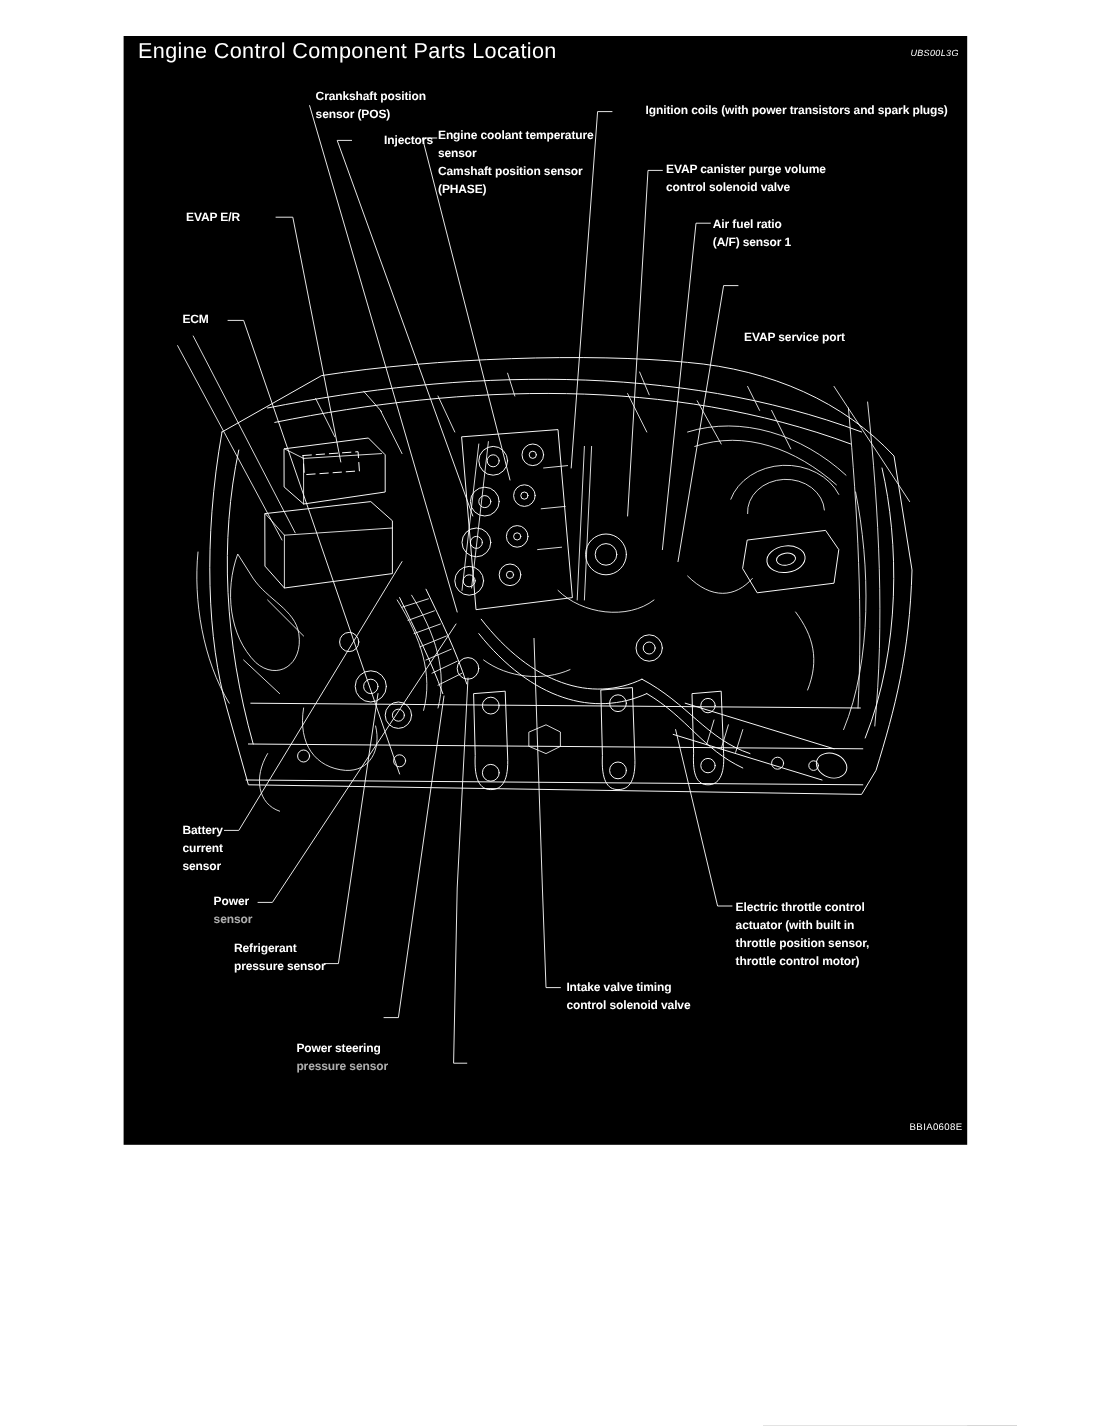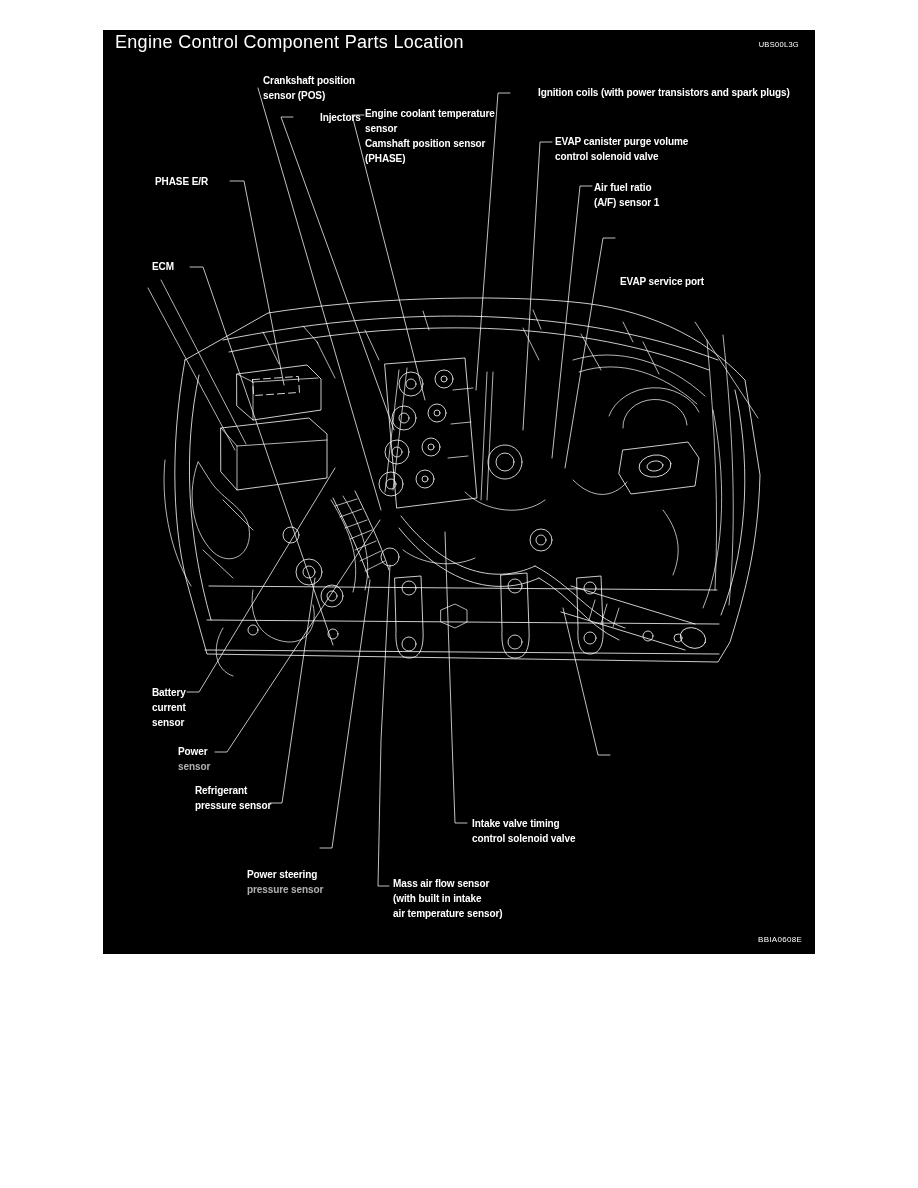--- a/index.html
+++ b/index.html
@@ -1,21 +1,21 @@
 <!DOCTYPE html>
 <html><head>
 <meta charset="utf-8">
 <style>
   html,body{margin:0;padding:0;background:#fff;}
-  #page{position:relative;width:918px;height:1188px;background:#ffffff;overflow:hidden;
+  #page{position:relative;width:806px;height:1188px;background:#ffffff;overflow:hidden;
         font-family:"Liberation Sans",sans-serif;}
   #panel{position:absolute;left:103px;top:30px;width:712px;height:924px;background:#000;}
   #title{position:absolute;left:12px;top:2px;color:#fff;font-size:18px;font-weight:normal;
          letter-spacing:.3px;white-space:pre;}
-  #doccode{position:absolute;right:16px;top:10px;color:#fff;font-size:7.5px;
+  #doccode{position:absolute;right:16px;top:10px;color:#fff;font-size:7.5px;font-style:italic;
            letter-spacing:.3px;}
   #figcode{position:absolute;left:632px;top:905px;color:#fff;font-size:8px;letter-spacing:.3px;padding-left:23px;}
   svg{position:absolute;left:0;top:0;}
   svg *{stroke:#ffffff;fill:none;stroke-width:.8;stroke-linecap:round;stroke-linejoin:round;}
   .leader{stroke-width:.75;}
   .thin{stroke-width:.7;}
   .lbl{position:absolute;color:#fff;font-size:10px;font-weight:bold;line-height:15px;
        letter-spacing:-.1px;white-space:pre;}
   .lbl .dim{display:block;opacity:.68;}
   .lbl-crankshaft{left:160px;top:43px;}
@@ -175,30 +175,31 @@
     <div class="lbl lbl-coolant-cam">Engine coolant temperature
 sensor
 Camshaft position sensor
 (PHASE)</div>
     <div class="lbl lbl-ignition">Ignition coils (with power transistors and spark plugs)</div>
     <div class="lbl lbl-evap-purge">EVAP canister purge volume
 control solenoid valve</div>
     <div class="lbl lbl-af-sensor">Air fuel ratio
 (A/F) sensor 1</div>
     <div class="lbl lbl-evap-port">EVAP service port</div>
-    <div class="lbl lbl-ipdm">PHASE E/R</div>
+    <div class="lbl lbl-ipdm">EVAP E/R</div>
     <div class="lbl lbl-ecm">ECM</div>
     <div class="lbl lbl-battery">Battery
 current
 sensor</div>
     <div class="lbl lbl-knock"><span>Power</span><span class="dim">sensor</span></div>
     <div class="lbl lbl-refrigerant">Refrigerant
 pressure sensor</div>
     <div class="lbl lbl-power-steering"><span>Power steering</span><span class="dim">pressure sensor</span></div>
     <div class="lbl lbl-intake-vt">Intake valve timing
 control solenoid valve</div>
-    <div class="lbl lbl-maf">Mass air flow sensor
-(with built in intake
-air temperature sensor)</div>
+    <div class="lbl lbl-throttle">Electric throttle control
+actuator (with built in
+throttle position sensor,
+throttle control motor)</div>
 
     <div id="figcode">BBIA0608E</div>
   </div>
 </div>
 
 </body></html>

